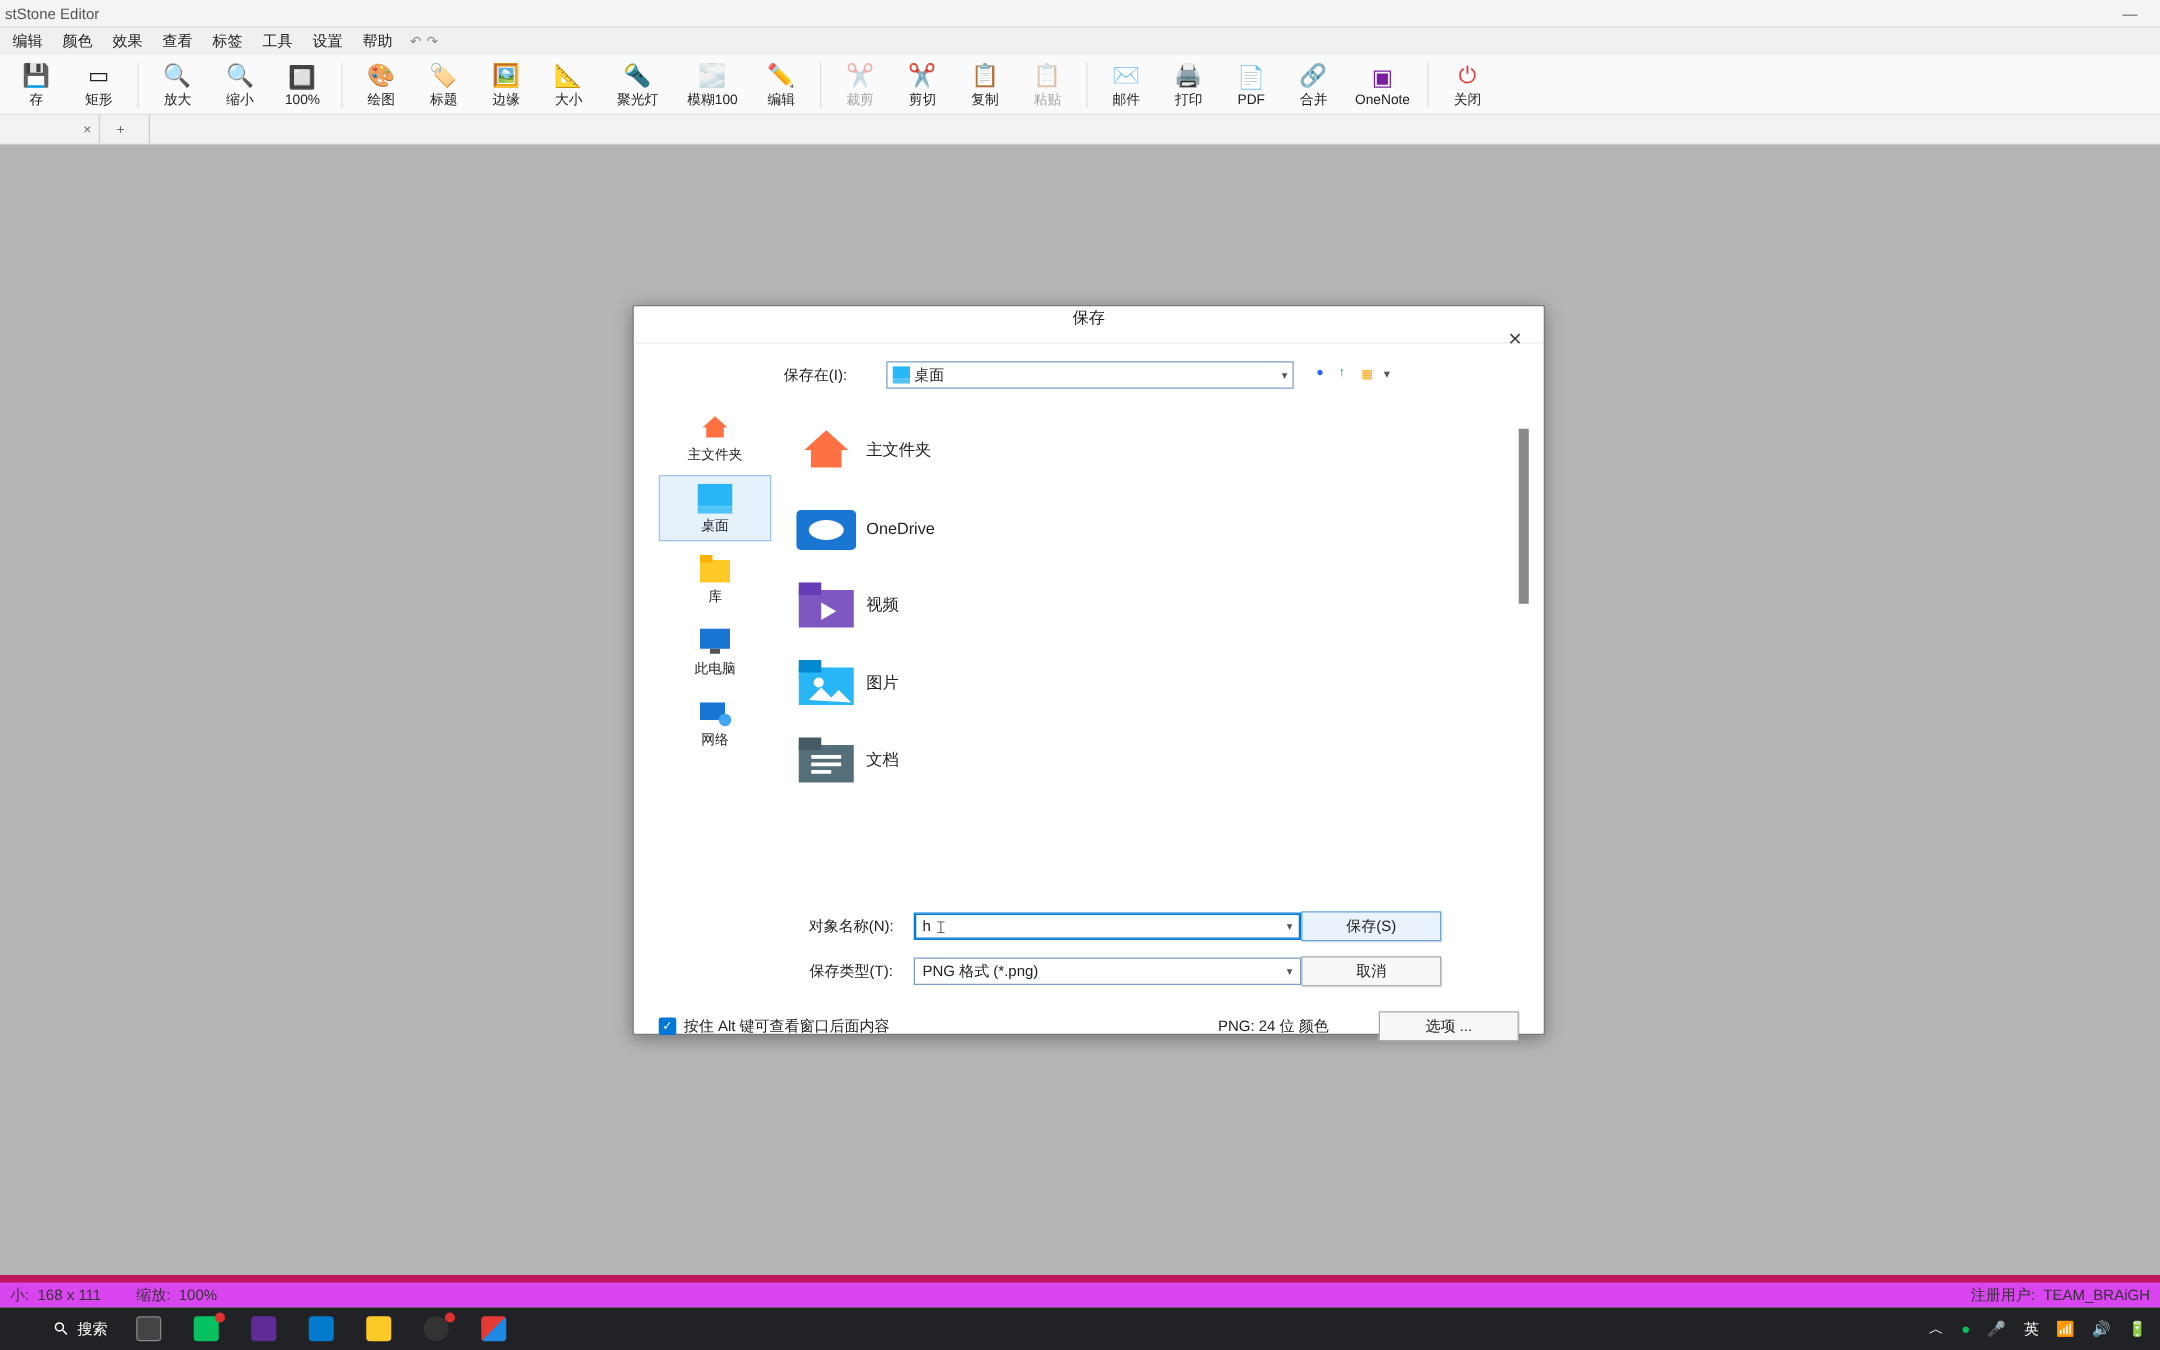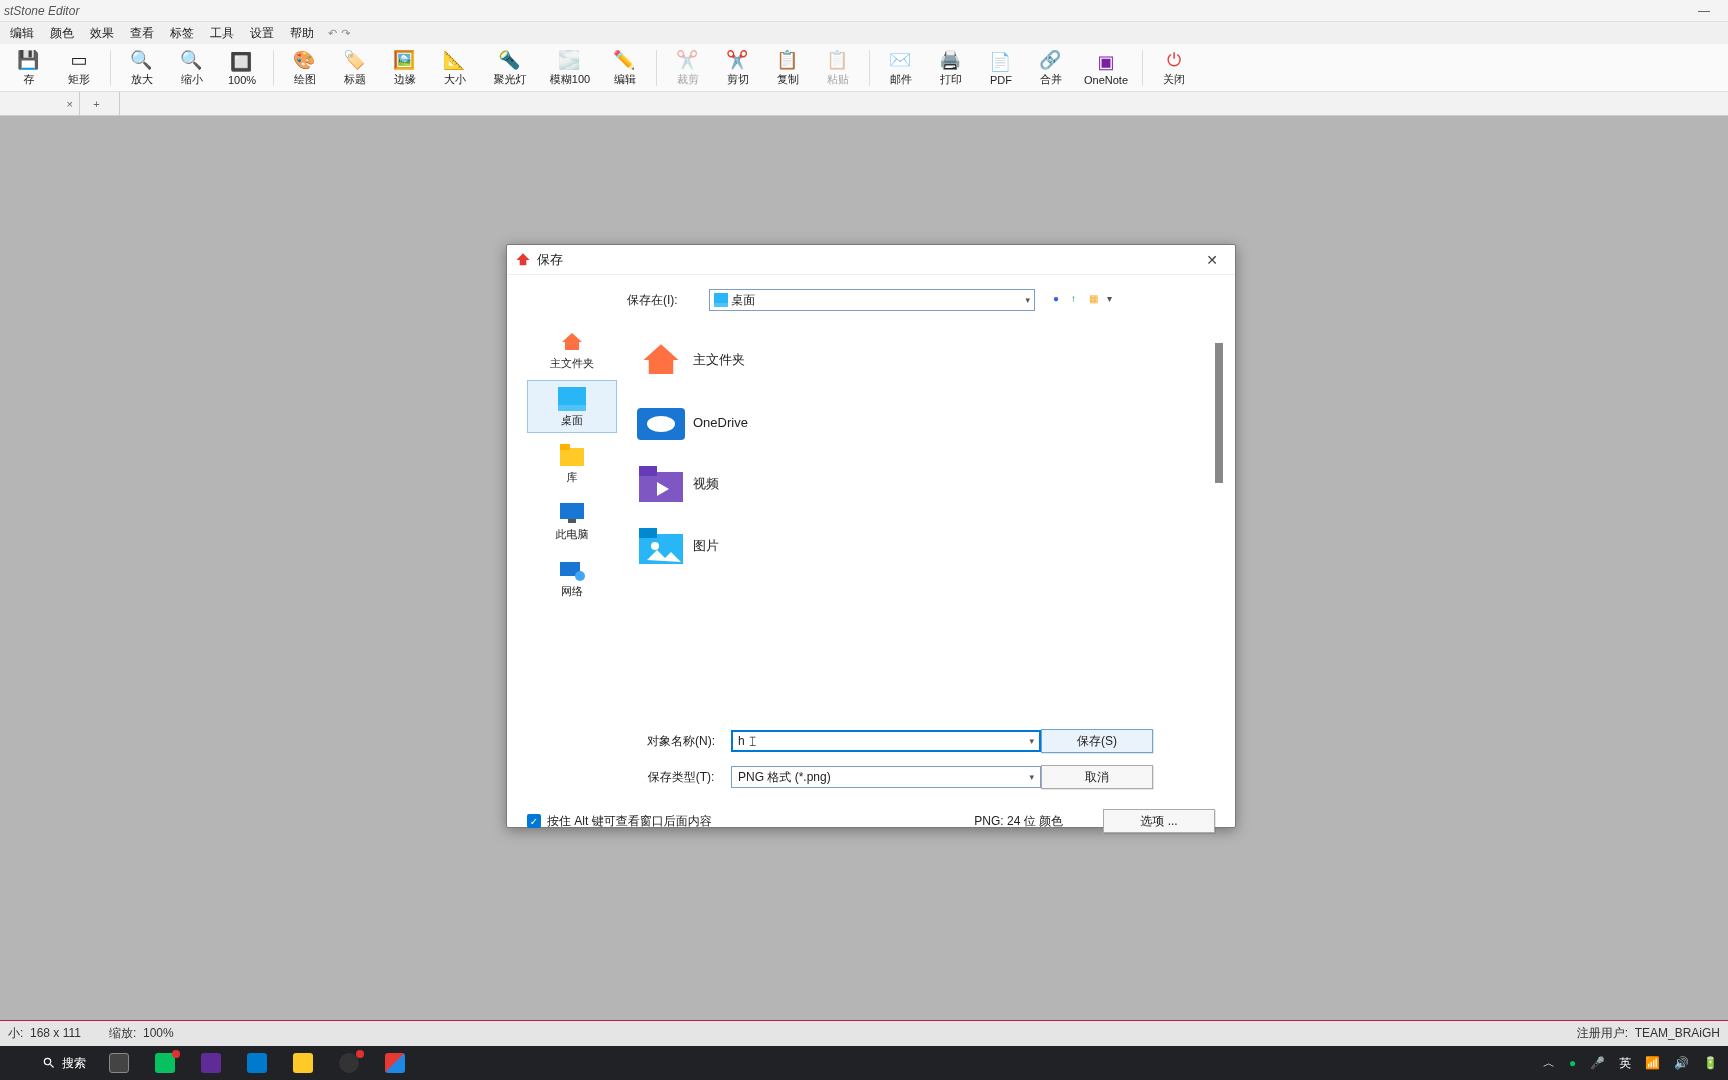--- a/index.html
+++ b/index.html
@@ -1,19 +1,19 @@
 <!DOCTYPE html>
 <html><head>
 <meta charset="utf-8">
 <style>
 * { margin: 0; padding: 0; box-sizing: border-box; font-family: "Microsoft YaHei", "Segoe UI", sans-serif; }
 body { width: 1728px; height: 1080px; overflow: hidden; background: #b5b5b5; position: relative; }
 
 
-.titlebar { height: 22px; background: #f4f4f4; display: flex; align-items: center; padding: 0 4px; font-size: 12px; color: #555; border-bottom: 1px solid #e0e0e0; font-style: italic; }
+.titlebar { height: 22px; background: #f4f4f4; display: flex; align-items: center; padding: 0 4px; font-size: 12px; color: #555; border-bottom: 1px solid #e0e0e0; }
 .titlebar .spacer { flex: 1; }
 .titlebar .winbtn { width: 40px; text-align: center; font-size: 12px; color: #666; }
 
 
 .menubar { height: 22px; background: #f0f0f0; display: flex; align-items: center; font-size: 12px; color: #222; padding-left: 2px; }
 .menubar .mitem { padding: 2px 8px; }
 .menubar .undo-redo { margin-left: 6px; display:flex; gap:4px; }
 .menubar .undo-redo span { font-size:11px; color:#888; }
 
 
@@ -26,36 +26,36 @@
 
 
 .tabrow { height: 24px; background: #f2f2f2; border-bottom: 1px solid #ccc; display: flex; align-items: stretch; }
 .tab { width: 80px; border-right: 1px solid #ccc; display:flex; align-items:center; justify-content:flex-end; padding-right:6px; font-size:11px; color:#666; }
 .tab.add { width:40px; justify-content:center; }
 
 
 .workspace { position: absolute; top: 116px; bottom: 60px; left: 0; right: 0; background: #b5b5b5; }
 
 
-.statusbar { position: absolute; bottom: 34px; left: 0; right: 0; height: 26px; background: #e5e5e5; border-top: 1px solid #be185d; display:flex; align-items:center; font-size:12px; color:#333; padding: 0 8px; }
+.statusbar { position: absolute; bottom: 34px; left: 0; right: 0; height: 26px; background: #d946ef; border-top: 6px solid #be185d; display:flex; align-items:center; font-size:12px; color:#333; padding: 0 8px; }
 .statusbar .seg { margin-right: 28px; }
 .statusbar .spacer { flex:1; }
 
 
 .taskbar { position: absolute; bottom: 0; left: 0; right: 0; height: 34px; background: #202225; display:flex; align-items:center; color:#fff; font-size:12px; }
 .taskbar .search { display:flex; align-items:center; gap:6px; padding: 0 10px; margin-left: 32px; }
 .taskbar .search svg { width:14px; height:14px; fill:#fff; }
 .taskbar .tbicon { width: 46px; height:34px; display:flex; align-items:center; justify-content:center; position:relative; }
 .taskbar .right { margin-left:auto; display:flex; align-items:center; gap:14px; padding-right:10px; }
 .tbicon .square { width:20px; height:20px; border-radius:3px; }
 .badge-dot { position:absolute; top:4px; right:8px; width:8px; height:8px; background:#e03030; border-radius:50%; }
 
 
 .modal { position: absolute; left: 506px; top: 244px; width: 730px; height: 584px; background: #fff; border: 1px solid #7a7a7a; box-shadow: 0 3px 14px rgba(0,0,0,0.35); border-radius: 2px; }
-.modal-titlebar { height: 30px; display:flex; align-items:center; padding: 0 8px; border-bottom: 1px solid #eee; font-size:13px; color:#222; }
+.modal-titlebar { height: 30px; display:flex; align-items:center; padding: 0 8px; border-bottom: 1px solid #eee; font-size:13px; color:#222;flex-direction:column; }
 .modal-titlebar .micon { width:16px; height:16px; margin-right:6px; }
 .modal-titlebar .close { margin-left:auto; width:30px; text-align:center; font-size:14px; color:#444; }
 
 .save-in-row { display:flex; align-items:center; padding: 14px 20px 8px 120px; font-size:12px; color:#222; }
 .save-in-row label { width: 82px; }
 .location-combo { width: 326px; height: 22px; border:1px solid #7a9ecb; display:flex; align-items:center; padding:0 4px; background:#fff; font-size:12px; }
 .location-combo .drop { margin-left:auto; font-size:9px; color:#555; }
 .nav-icons { display:flex; gap:4px; margin-left:18px; }
 .nav-icons span { width:14px; height:14px; font-size:10px; color:#555; }
 
@@ -368,20 +368,32 @@
           <span class="ficon">
               <svg width="48" height="40">
                 <rect x="2" y="8" width="44" height="30" fill="#29b6f6"></rect>
                 <rect x="2" y="2" width="18" height="10" fill="#0288d1"></rect>
                 <circle cx="18" cy="20" r="4" fill="#fff"></circle>
                 <path fill="#fff" d="M10 34l10-10 8 8 6-6 10 10z"></path>
               </svg>
             </span>
           <span>图片</span>
         </div>
+        <div class="file-item">
+          <span class="ficon">
+              <svg width="48" height="40">
+                <rect x="2" y="8" width="44" height="30" fill="#546e7a"></rect>
+                <rect x="2" y="2" width="18" height="10" fill="#455a64"></rect>
+                <rect x="12" y="16" width="24" height="3" fill="#fff"></rect>
+                <rect x="12" y="22" width="24" height="3" fill="#fff"></rect>
+                <rect x="12" y="28" width="16" height="3" fill="#fff"></rect>
+              </svg>
+            </span>
+          <span>文档</span>
+        </div>
       </div>
       <div class="scroll-thumb"></div>
     </div>
   </div>
 
   <div class="form-row" style="margin-top:6px">
     <label>对象名称(N):</label>
     <div class="combo focused">
       <span>h</span>
       <span class="text-cursor">𝙸</span>

